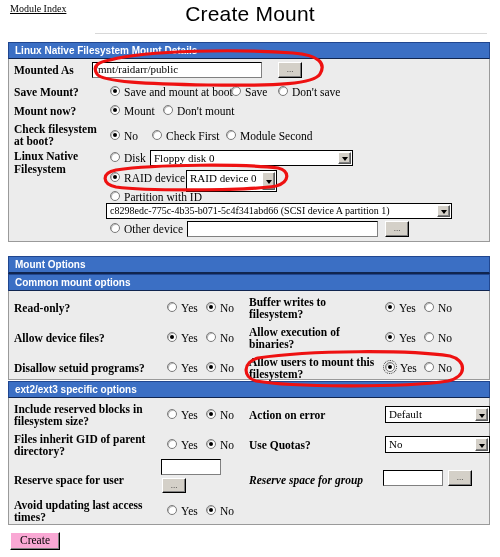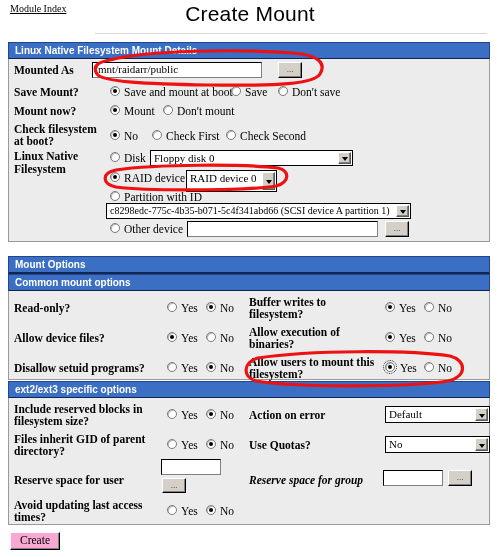--- a/index.html
+++ b/index.html
@@ -201,42 +201,42 @@
   <div class="radio" style="left:163px; top:105px;"></div>
   <div class="rlabel" style="left:177px; top:105px;">Don't mount</div>
 
   <div class="row-label" style="left:14px; top:123px;">Check filesystem</div>
   <div class="row-label" style="left:14px; top:135px;">at boot?</div>
   <div class="radio on" style="left:110px; top:130px;"></div>
   <div class="rlabel" style="left:124px; top:130px;">No</div>
   <div class="radio" style="left:152px; top:130px;"></div>
   <div class="rlabel" style="left:166px; top:130px;">Check First</div>
   <div class="radio" style="left:226px; top:130px;"></div>
-  <div class="rlabel" style="left:240px; top:130px;">Check Second</div>
+  <div class="rlabel" style="left:240px; top:130px;">Module Second</div>
 
   <div class="row-label" style="left:14px; top:150px;">Linux Native</div>
   <div class="row-label" style="left:14px; top:163px;">Filesystem</div>
 
   <div class="radio" style="left:110px; top:152px;"></div>
   <div class="rlabel" style="left:124px; top:152px;">Disk</div>
   <div class="sel" style="left:150px; top:150px; width:203px; height:16px;">
     <span>Floppy disk 0</span>
     <span class="arrow"></span>
   </div>
 
   <div class="radio on" style="left:110px; top:172px;"></div>
   <div class="rlabel" style="left:124px; top:172px;">RAID device</div>
   <div class="sel" style="left:186px; top:170px; width:91px; height:22px;">
     <span>RAID device 0</span>
     <span class="arrow"></span>
   </div>
 
   <div class="radio" style="left:110px; top:191px;"></div>
   <div class="rlabel" style="left:124px; top:191px;">Partition with ID</div>
-  <div class="sel" style="left:106px; top:203px; width:305px; height:16px; font-size:10px;">
+  <div class="sel" style="left:106px; top:203px; width:346px; height:16px; font-size:10px;">
     <span>c8298edc-775c-4b35-b071-5c4f341abd66 (SCSI device A partition 1)</span>
     <span class="arrow"></span>
   </div>
 
   <div class="radio" style="left:110px; top:223px;"></div>
   <div class="rlabel" style="left:124px; top:223px;">Other device</div>
   <div class="tbox" style="left:187px; top:221px; width:191px; height:16px;"></div>
   <div class="btn3d" style="left:385px; top:221px; width:24px; height:16px;">...</div>
 
   <div class="bar-outer" style="top:256px;">Mount Options</div>

